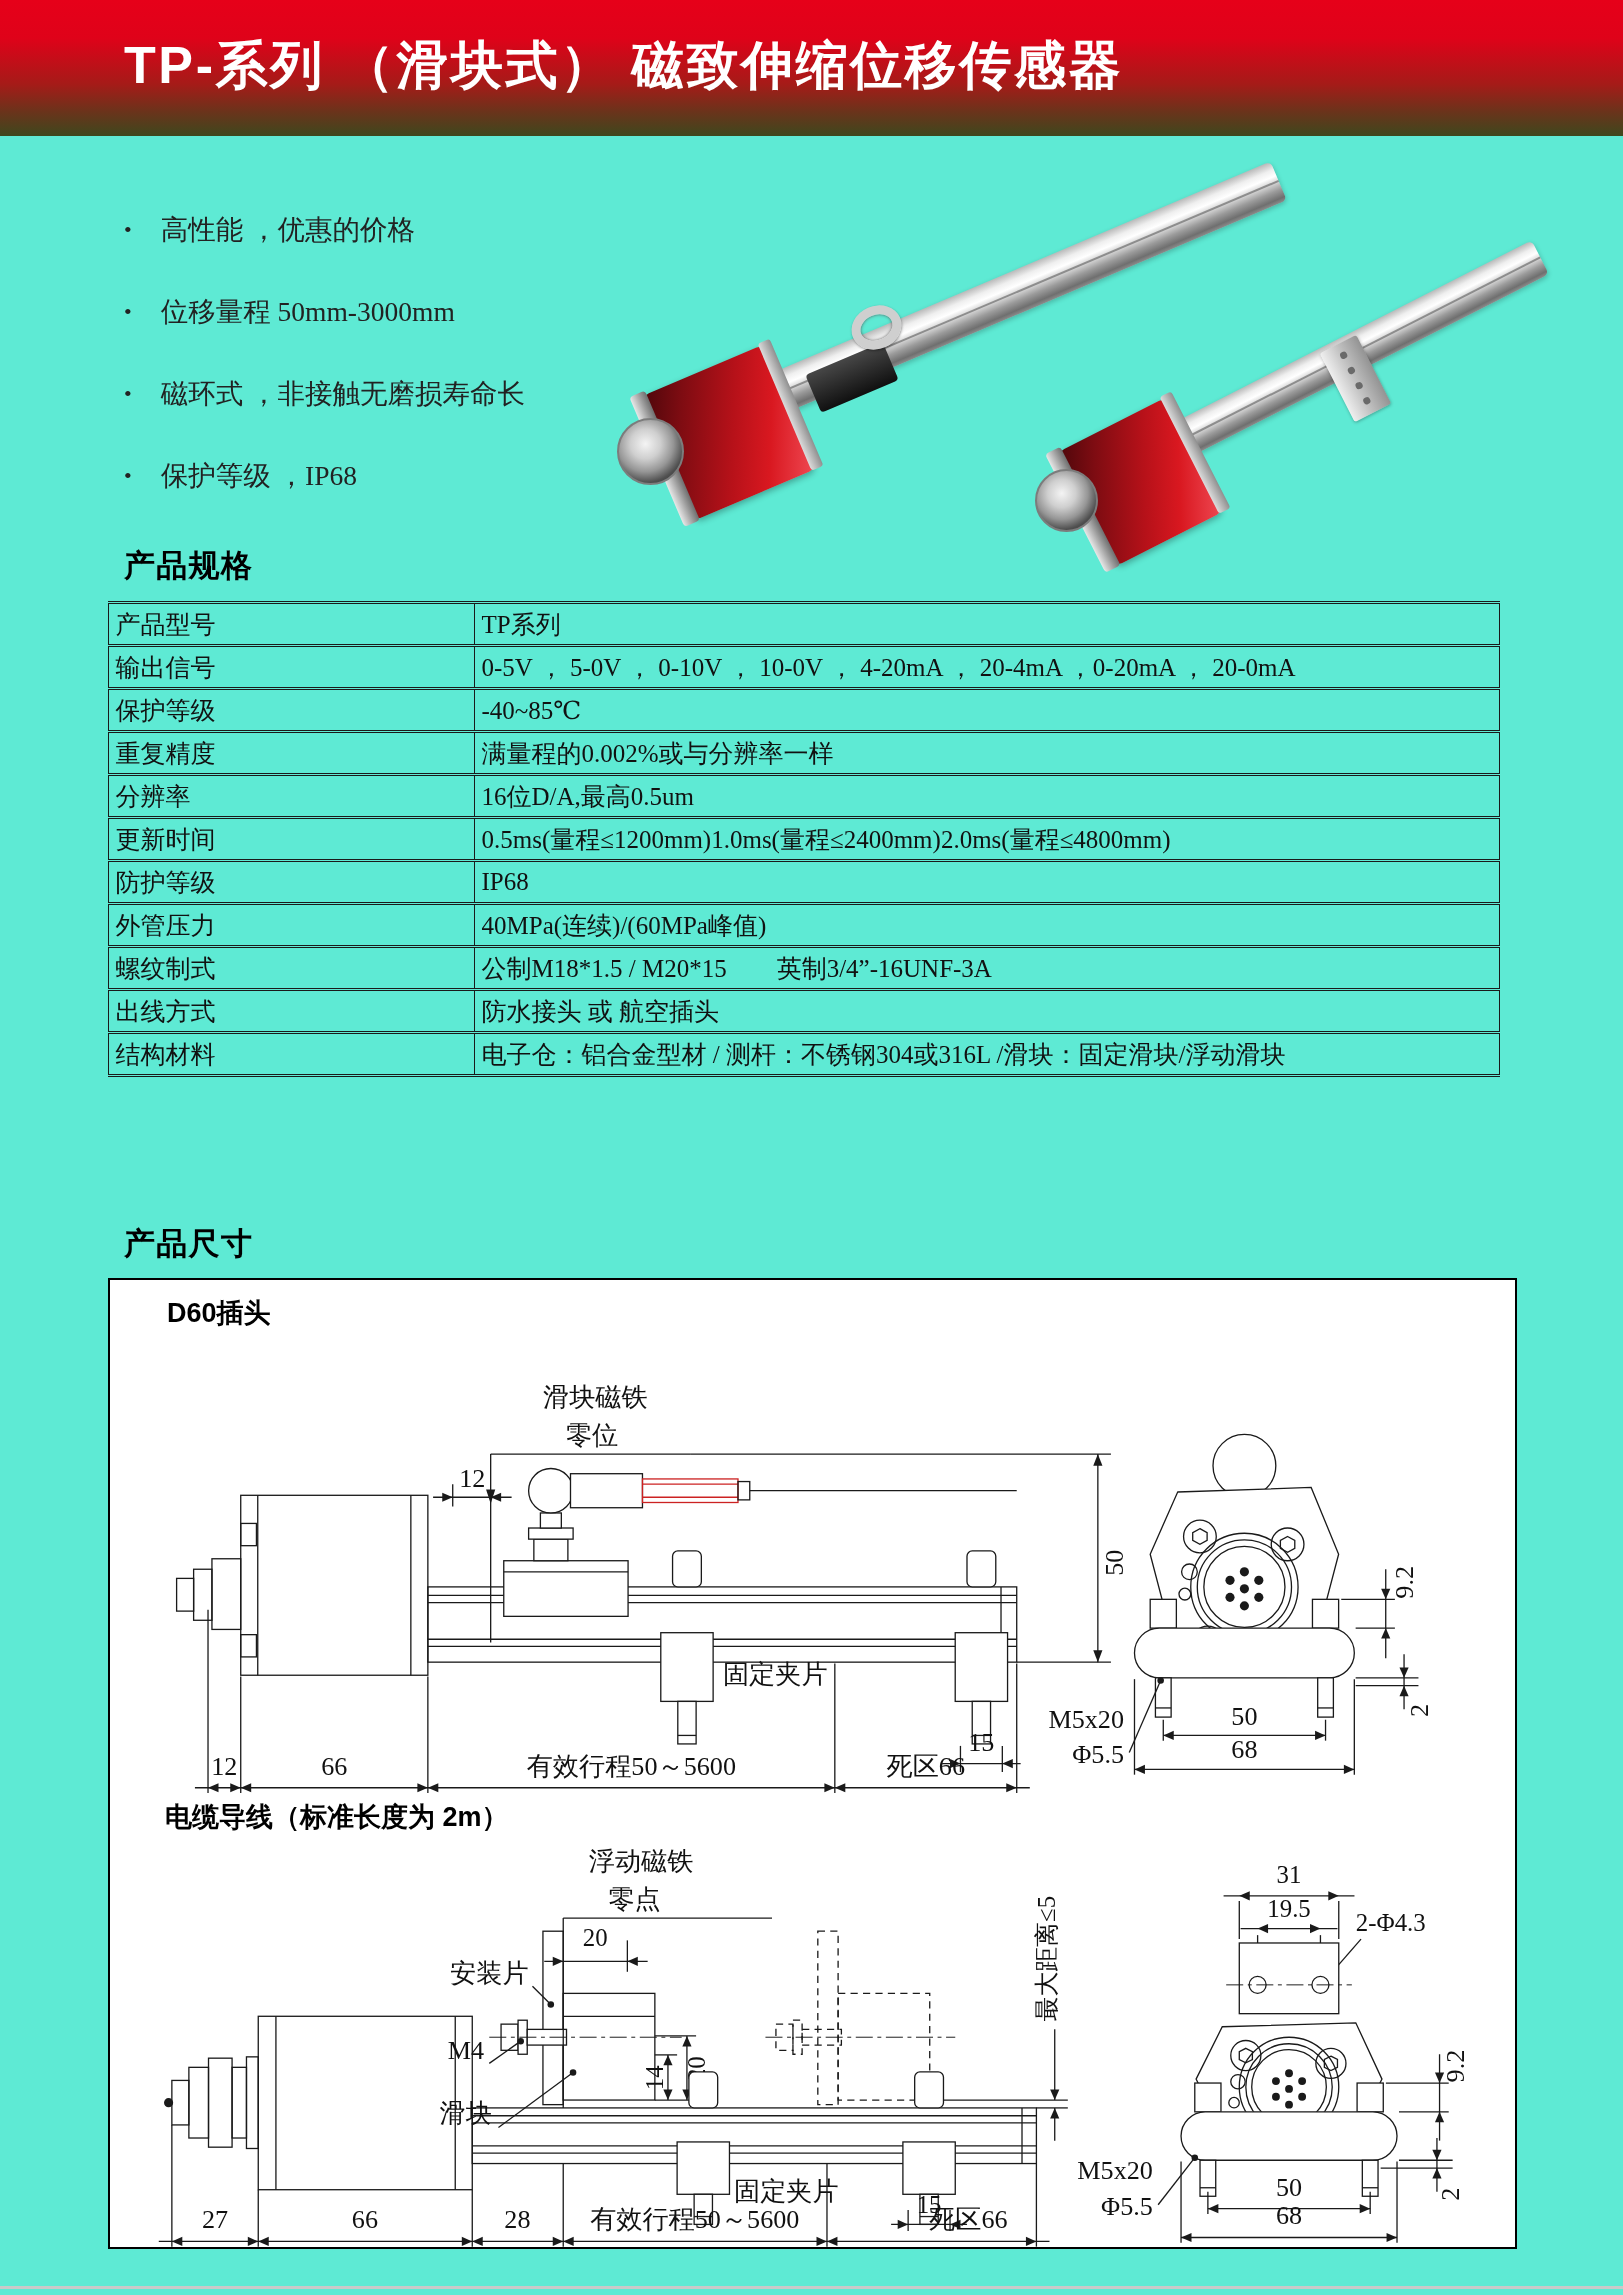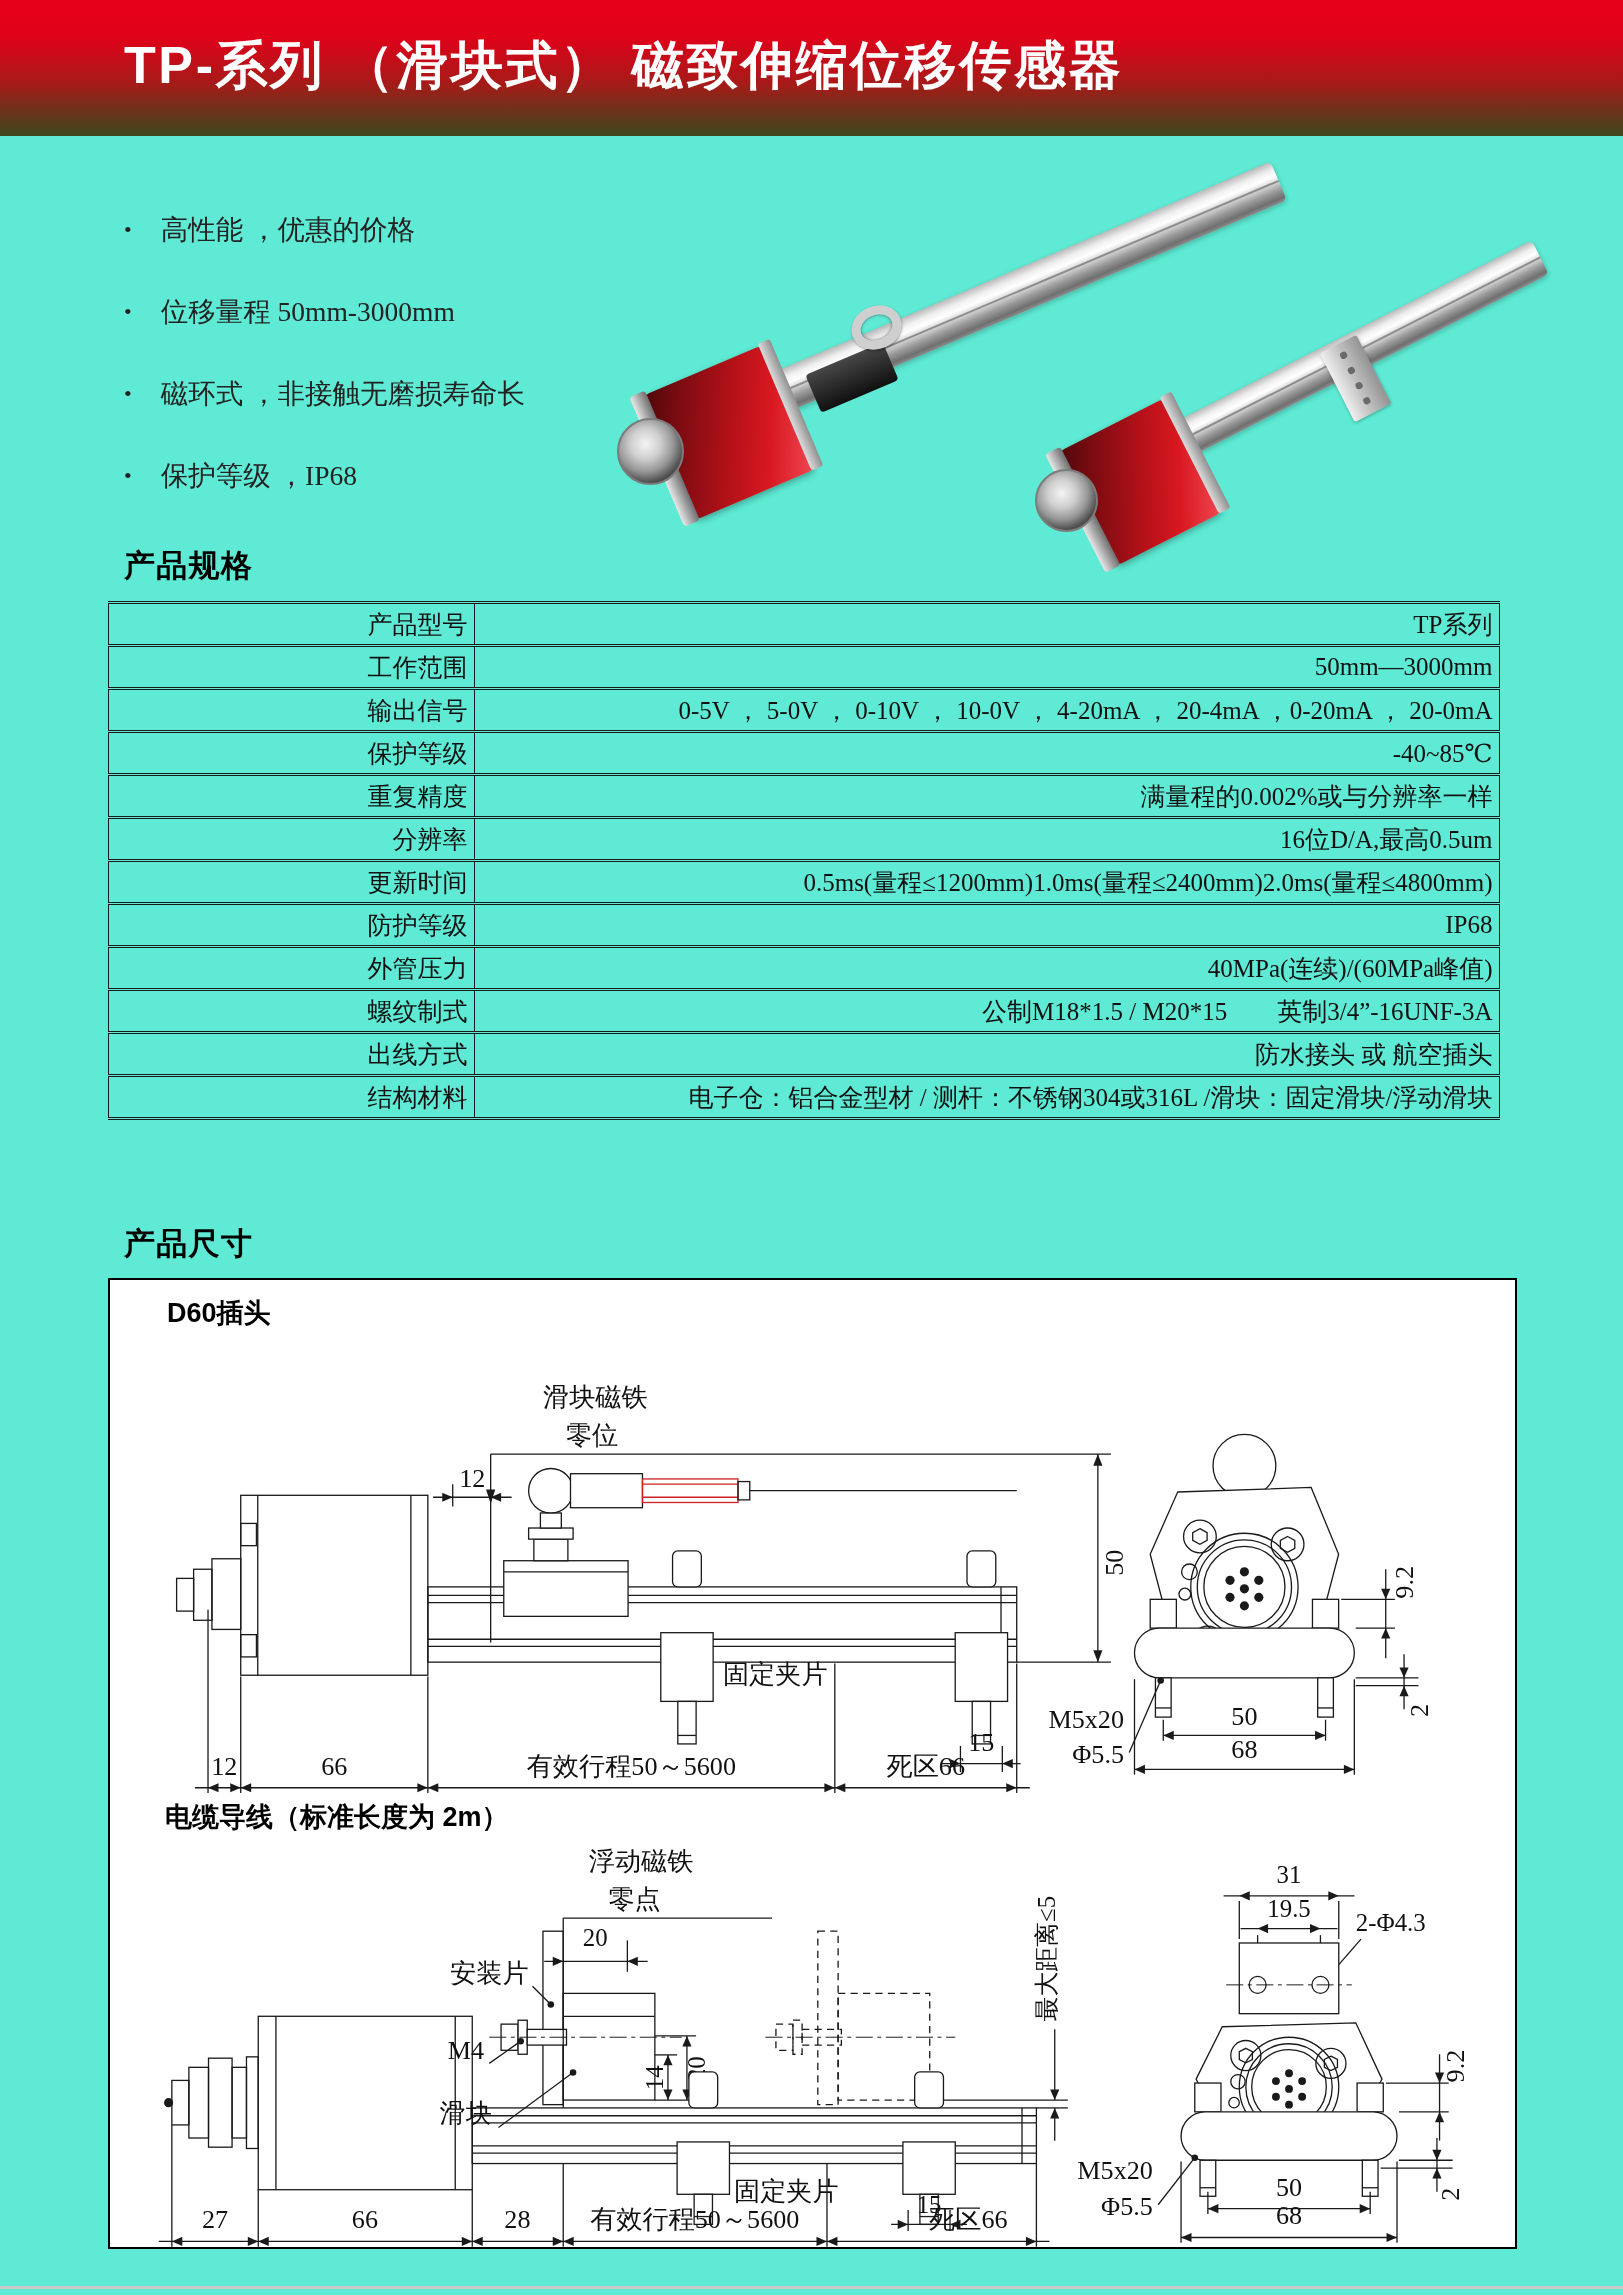--- a/index.html
+++ b/index.html
@@ -36,21 +36,21 @@
        box-shadow:inset 0 0 3.3px #555,0 1.3px 2.6px rgba(0,0,0,.4);}
   .clip{position:absolute;border-radius:2.6px;
         background:linear-gradient(90deg,#efefef,#c3c3c3 45%,#939393);box-shadow:0 1.3px 3.3px rgba(0,0,0,.3);}
   .clip i{position:absolute;left:50%;width:6.5px;height:6.5px;margin-left:-3.3px;border-radius:50%;background:#6a6a6a;}
   
   .sec-title{position:absolute;font-size:31px;font-weight:bold;color:#000;letter-spacing:1.3px;}
   
   .spec{position:absolute;left:108px;top:601px;width:1392px;border-collapse:collapse;
         font-family:"Liberation Serif","DejaVu Serif",serif;}
   .spec td{border:1.3px solid #1a1a1a;border-top:3.3px double #1a1a1a;border-bottom:3.3px double #1a1a1a;
-           height:40px;text-align:right;font-size:25px;color:#111;padding:0 6.5px;white-space:pre-wrap;}
+           height:40px;text-align:left;font-size:25px;color:#111;padding:0 6.5px;white-space:pre-wrap;}
   .spec td.c1{width:352px;}
   
   .dimbox{position:absolute;left:108px;top:1278px;width:1409px;height:971px;border:2px solid #000;box-sizing:border-box;background:#fff;}
   .sub-title{position:absolute;font-size:27px;font-weight:bold;color:#000;}
   svg{position:absolute;overflow:visible;}
   .ln{stroke:#1a1a1a;stroke-width:2;fill:none;}
   .lnw{stroke:#1a1a1a;stroke-width:2;fill:#fff;}
   .red{stroke:#c22;stroke-width:2;fill:none;}
   .ar{fill:#1a1a1a;stroke:none;}
   .dot{fill:#1a1a1a;stroke:none;}
@@ -116,24 +116,20 @@
     </div>
     <div class="plug" style="left:1035px;top:469px;width:59px;height:59px;"></div>
   </div>
 
   <div class="sec-title" style="left:124px;top:545px;text-align:right;">产品规格</div>
   <table class="spec">
     <tbody>
       <tr>
           <td class="c1">产品型号</td>
           <td>TP系列</td>
-        </tr>
-      <tr>
-          <td class="c1">工作范围</td>
-          <td>50mm—3000mm</td>
         </tr>
       <tr>
           <td class="c1">输出信号</td>
           <td>0-5V ， 5-0V ， 0-10V ， 10-0V ， 4-20mA ， 20-4mA ，0-20mA ， 20-0mA</td>
         </tr>
       <tr>
           <td class="c1">保护等级</td>
           <td>-40~85℃</td>
         </tr>
       <tr>

